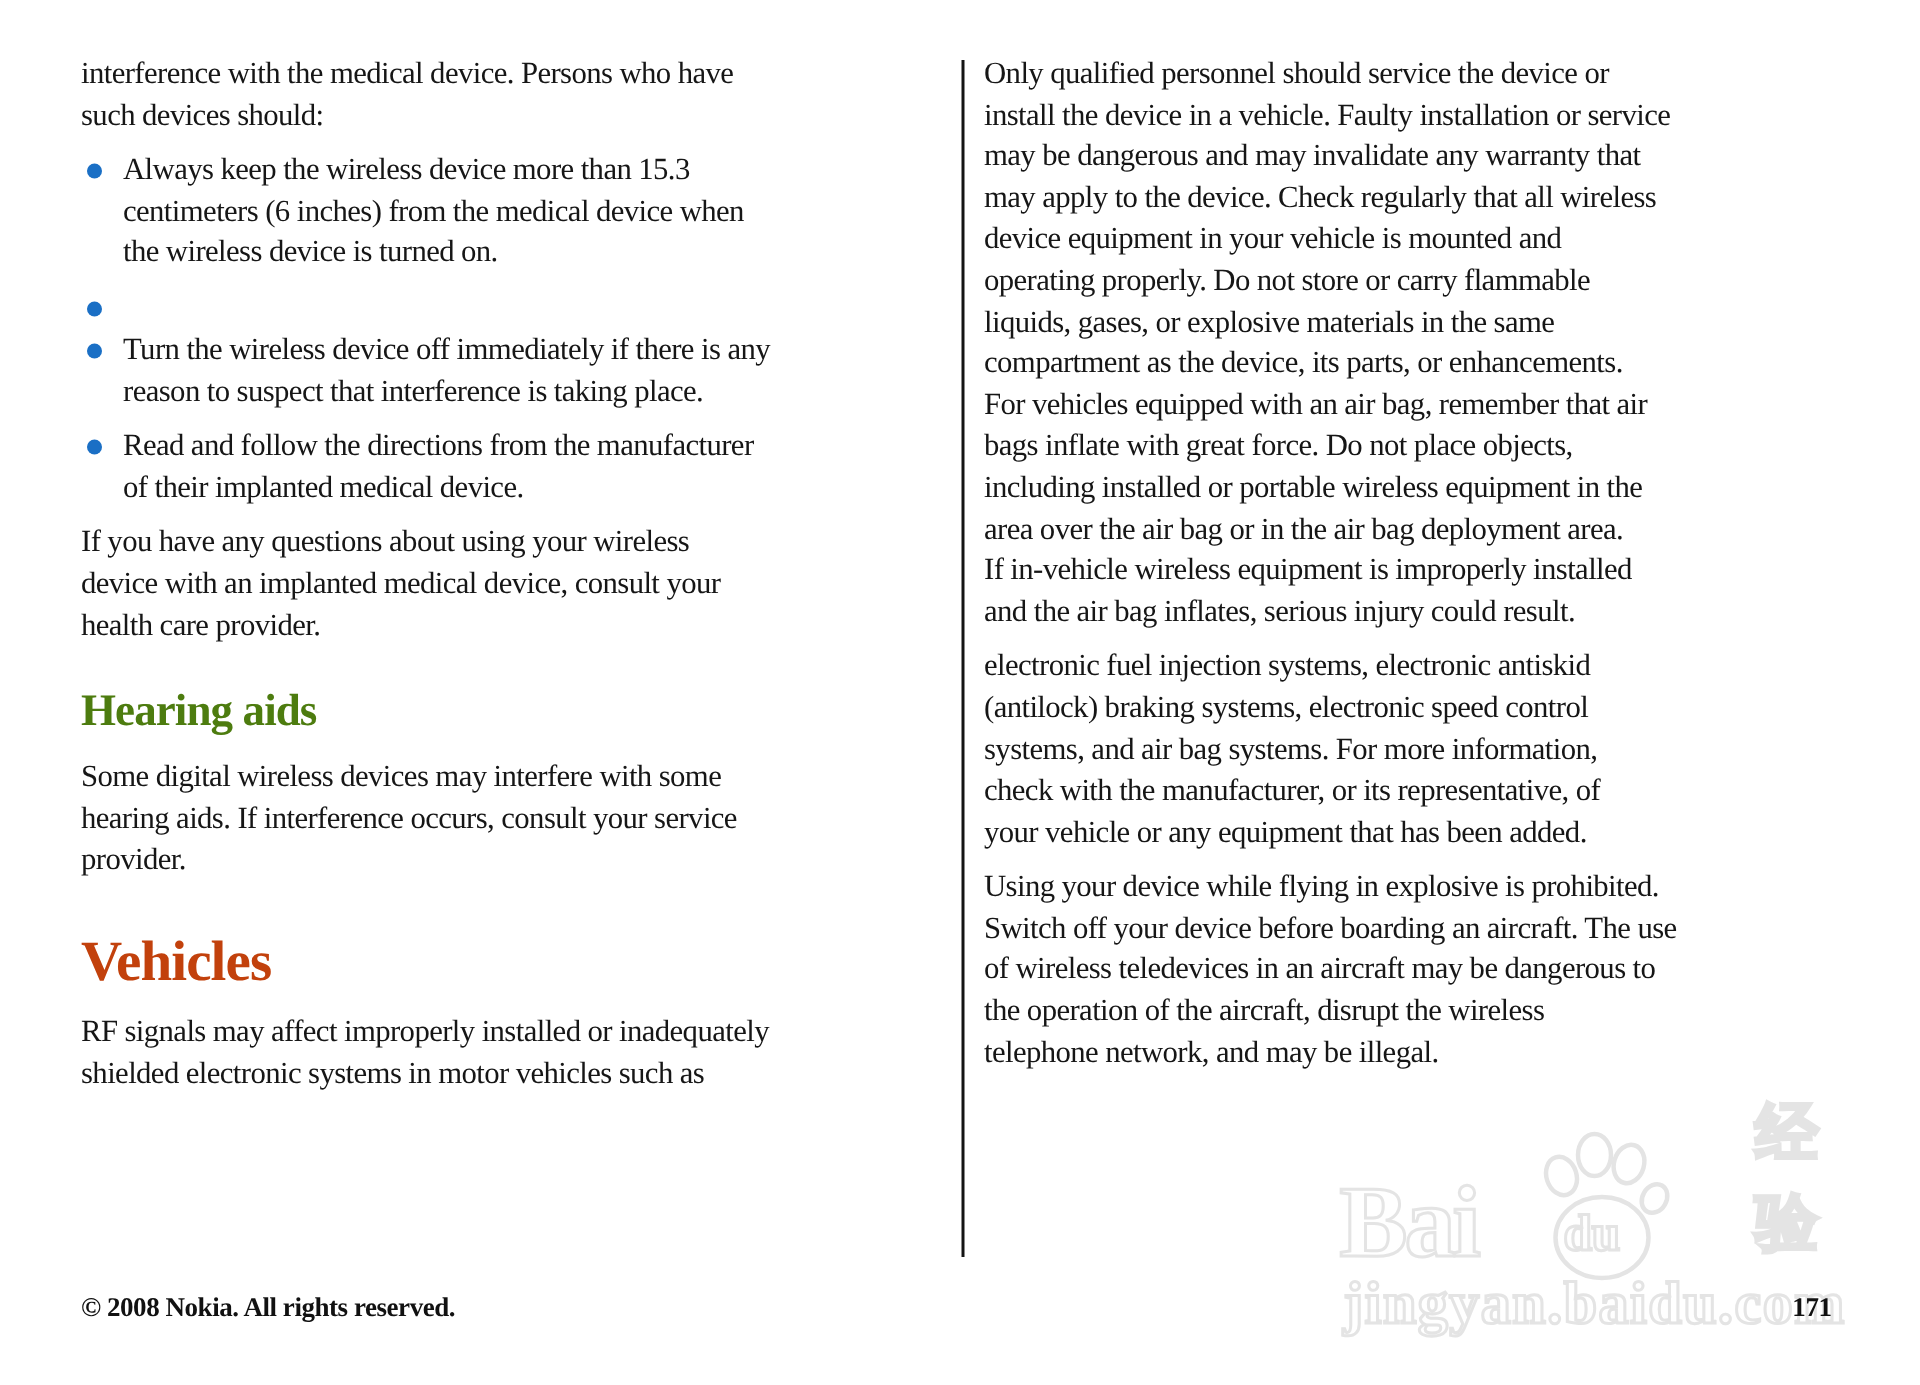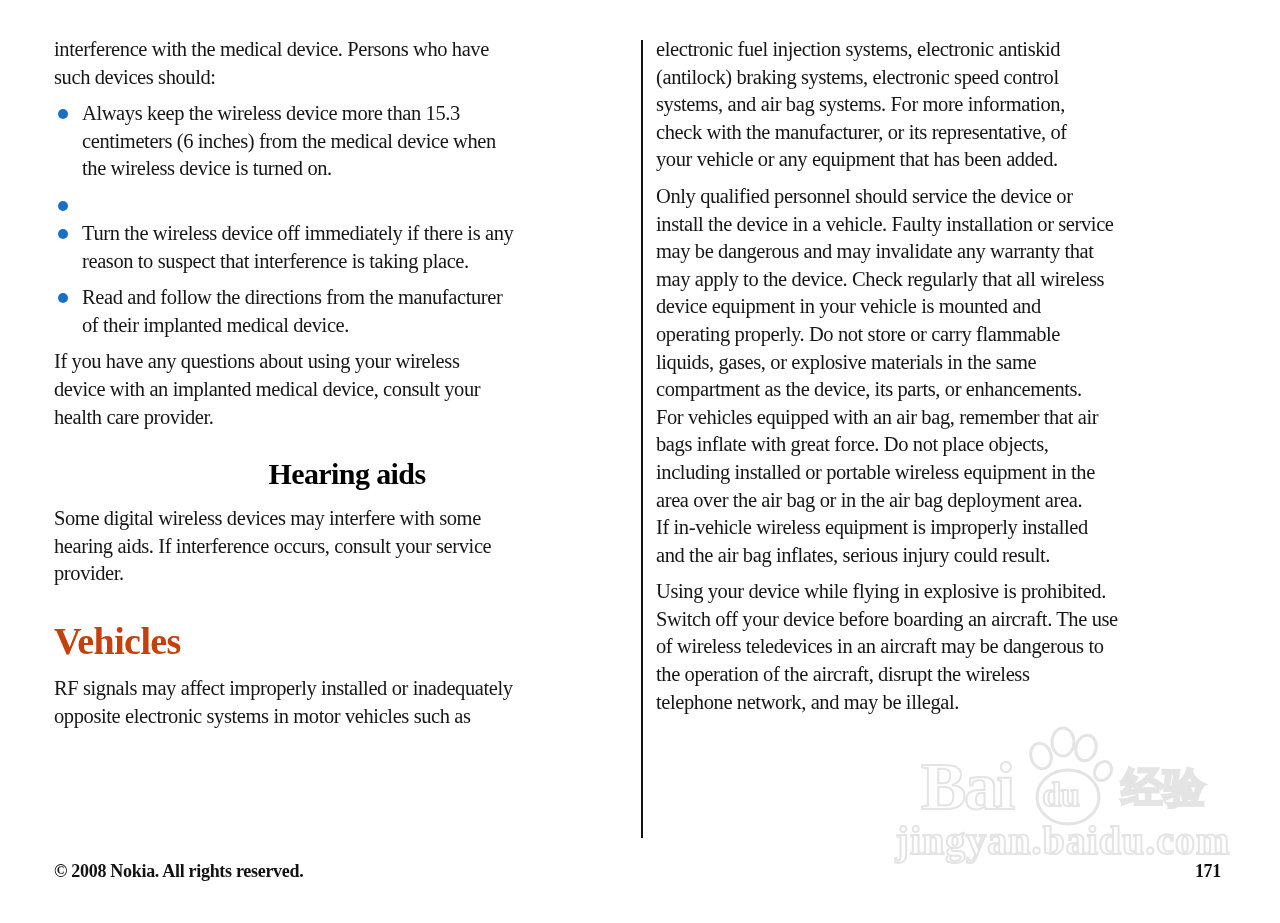--- a/index.html
+++ b/index.html
@@ -55,24 +55,23 @@
     height: 10px;
     border-radius: 50%;
     background: #1a6fc5;
     margin: 9px 14px 0 4px;
   }
   .bullet-text { white-space: pre-line; }
   h2.section-heading {
     font-size: 30px;
     line-height: 33px;
     font-weight: bold;
-    color: #000000;
+    color: #4d7c0f;
     letter-spacing: -0.6px;
     margin: 26px 0 15px 0;
-    text-align: center;
   }
   h1.section-heading {
     font-size: 38px;
     line-height: 42px;
     font-weight: bold;
     color: #c2410c;
     letter-spacing: -0.6px;
     margin: 32px 0 13px 0;
   }
   .footer {
@@ -94,21 +93,22 @@
     left: 893px;
     top: 726px;
     width: 340px;
     text-align: center;
     pointer-events: none;
     user-select: none;
   }
   .wm-line1 {
     display: flex;
     align-items: flex-end;
-    justify-content: center;
+    justify-content: flex-end;
+    gap: 28px;
   }
   .wm-outline {
     color: #ffffff;
     -webkit-text-stroke: 2px #e4e4e4;
     font-weight: bold;
   }
   .wm-bai {
     font-size: 68px;
     line-height: 68px;
     letter-spacing: -2px;
@@ -174,45 +174,45 @@
 device with an implanted medical device, consult your
 health care provider.</p>
 
     <h2 class="section-heading">Hearing aids</h2>
     <p class="body">Some digital wireless devices may interfere with some
 hearing aids. If interference occurs, consult your service
 provider.</p>
 
     <h1 class="section-heading">Vehicles</h1>
     <p class="body">RF signals may affect improperly installed or inadequately
-opposite electronic systems in motor vehicles such as</p>
+shielded electronic systems in motor vehicles such as</p>
   </div>
 
   <div class="divider"></div>
 
   <div class="col col-right">
-    <p class="body">electronic fuel injection systems, electronic antiskid
-(antilock) braking systems, electronic speed control
-systems, and air bag systems. For more information,
-check with the manufacturer, or its representative, of
-your vehicle or any equipment that has been added.</p>
     <p class="body">Only qualified personnel should service the device or
 install the device in a vehicle. Faulty installation or service
 may be dangerous and may invalidate any warranty that
 may apply to the device. Check regularly that all wireless
 device equipment in your vehicle is mounted and
 operating properly. Do not store or carry flammable
 liquids, gases, or explosive materials in the same
 compartment as the device, its parts, or enhancements.
 For vehicles equipped with an air bag, remember that air
 bags inflate with great force. Do not place objects,
 including installed or portable wireless equipment in the
 area over the air bag or in the air bag deployment area.
 If in-vehicle wireless equipment is improperly installed
 and the air bag inflates, serious injury could result.</p>
+    <p class="body">electronic fuel injection systems, electronic antiskid
+(antilock) braking systems, electronic speed control
+systems, and air bag systems. For more information,
+check with the manufacturer, or its representative, of
+your vehicle or any equipment that has been added.</p>
     <p class="body">Using your device while flying in explosive is prohibited.
 Switch off your device before boarding an aircraft. The use
 of wireless teledevices in an aircraft may be dangerous to
 the operation of the aircraft, disrupt the wireless
 telephone network, and may be illegal.</p>
   </div>
 
   <div class="watermark">
     <div class="wm-line1">
       <span class="wm-outline wm-bai">Bai</span>

